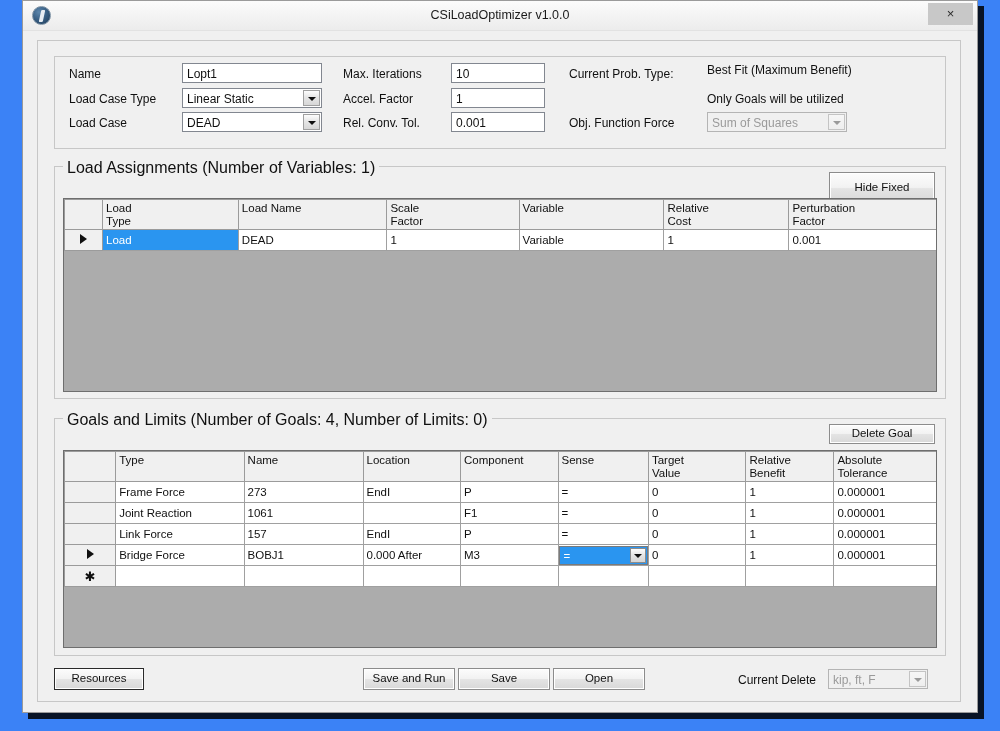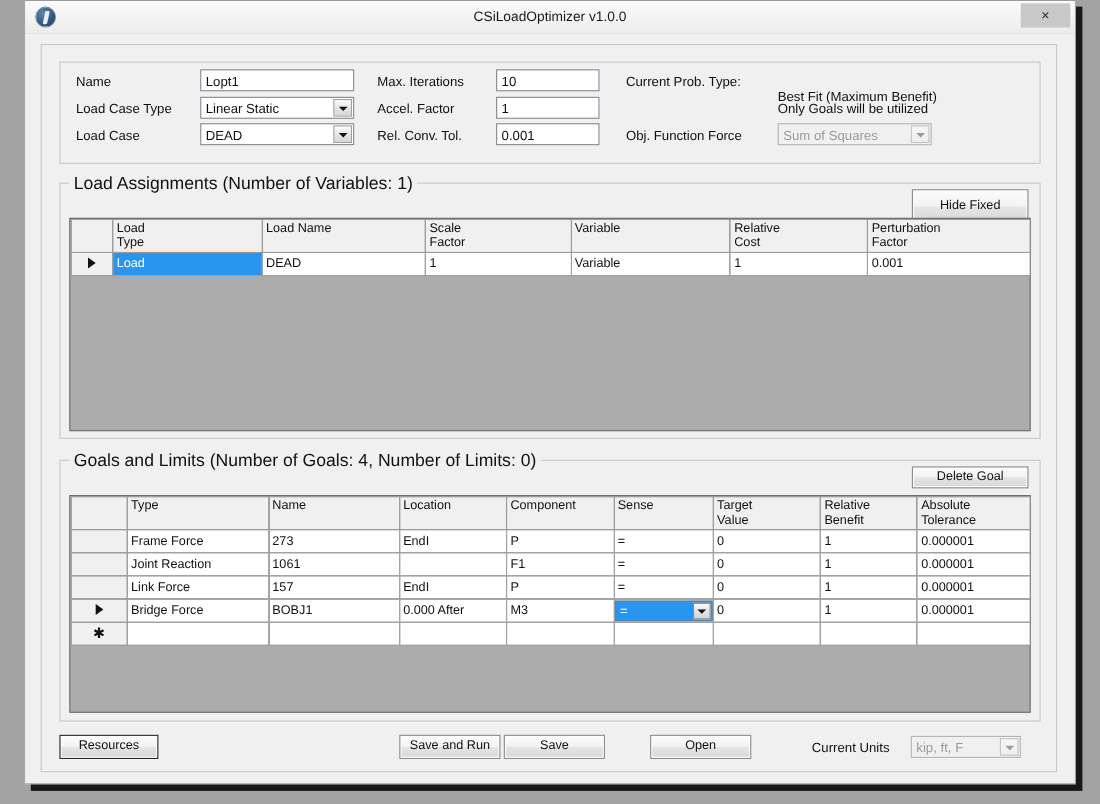--- a/index.html
+++ b/index.html
@@ -6,21 +6,21 @@
   html, body {
     margin: 0; padding: 0;
     width: 1000px; height: 731px;
     background: #000000;
     font-family: "Liberation Sans", sans-serif;
     overflow: hidden;
   }
   #root {
     position: relative;
     width: 1000px; height: 731px;
-    background: #a3a3a3;
+    background: #3b82f6;
   }
   
   .window {
     position: absolute;
     left: 22px; top: 0px;
     width: 956px; height: 713px;
     background: #f0f0f0;
     border: 1px solid #9a9a9a;
     box-shadow: 6px 6px 0 rgba(0,0,0,0.85);
   }
@@ -296,21 +296,21 @@
           <div class="lbl" style="left:288px; top:10px;">Max. Iterations</div>
           <div class="txtbox" style="left:396px; top:6px; width:94px;">10</div>
 
           <div class="lbl" style="left:288px; top:35px;">Accel. Factor</div>
           <div class="txtbox" style="left:396px; top:31px; width:94px;">1</div>
 
           <div class="lbl" style="left:288px; top:59px;">Rel. Conv. Tol.</div>
           <div class="txtbox" style="left:396px; top:55px; width:94px;">0.001</div>
 
           <div class="lbl" style="left:514px; top:10px;">Current Prob. Type:</div>
-          <div class="statictext" style="left:652px; top:24px;text-align:center;">Best Fit (Maximum Benefit)</div>
+          <div class="statictext" style="left:652px; top:6px;text-align:center;">Best Fit (Maximum Benefit)</div>
 
           <div class="statictext" style="left:652px; top:35px;">Only Goals will be utilized</div>
 
           <div class="lbl" style="left:514px; top:59px;">Obj. Function Force</div>
           <div class="combo disabled" style="left:652px; top:55px; width:140px;">
             <span class="cval">Sum of Squares</span>
             <span class="arrow"></span>
           </div>
         </div>
 
@@ -485,22 +485,22 @@
                   </tr>
                 </tbody>
             </table>
           </div>
         </div>
 
         <div>
           <div class="btn dark" style="position:absolute; left:16px; top:627px; width:90px; height:22px;">Resources</div>
           <div class="btn" style="position:absolute; left:325px; top:627px; width:92px; height:22px;">Save and Run</div>
           <div class="btn" style="position:absolute; left:420px; top:627px; width:92px; height:22px;">Save</div>
-          <div class="btn" style="position:absolute; left:515px; top:627px; width:92px; height:22px;margin-left:38px;">Open</div>
-          <div class="lbl" style="left:700px; top:632px;">Current Units</div>
+          <div class="btn" style="position:absolute; left:515px; top:627px; width:92px; height:22px;">Open</div>
+          <div class="lbl" style="left:700px; top:632px;">Current Delete</div>
           <div class="combo disabled" style="left:790px; top:628px; width:100px;">
             <span class="cval">kip, ft, F</span>
             <span class="arrow"></span>
           </div>
         </div>
 
       </div>
     </div>
   </div>
 </div>

